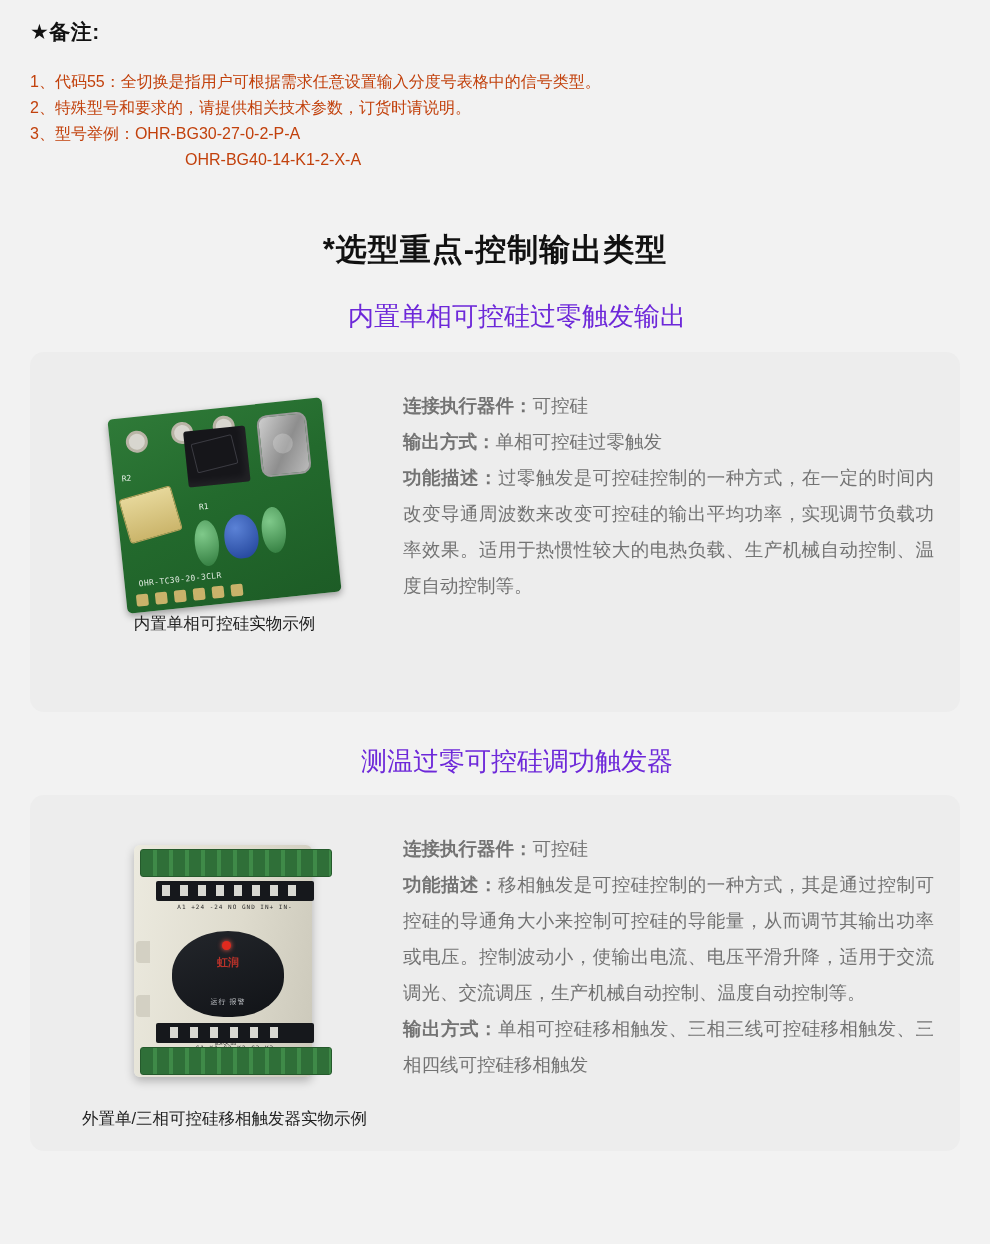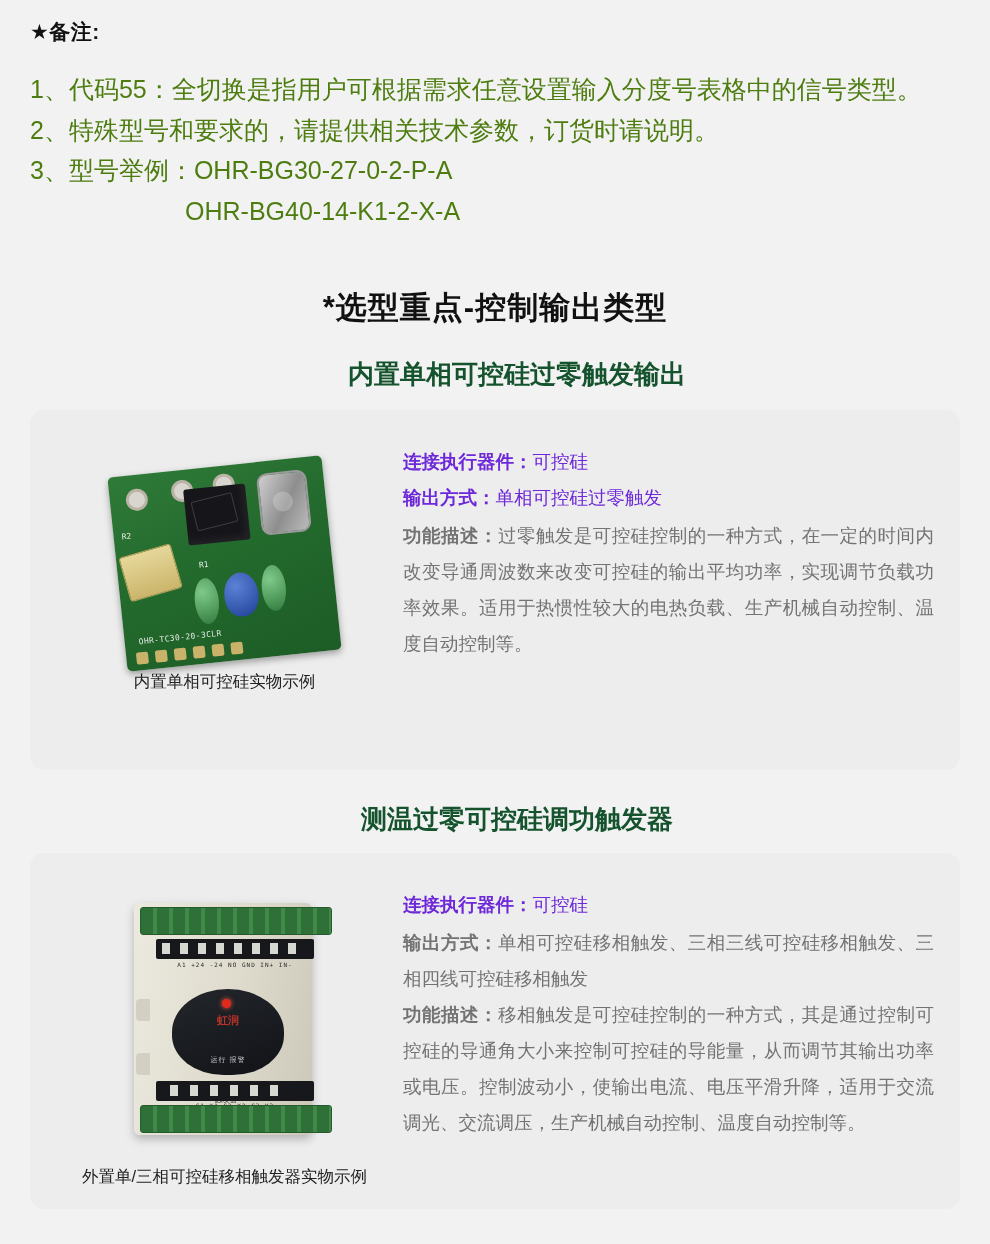--- a/index.html
+++ b/index.html
@@ -27,43 +27,43 @@
     padding: 18px 30px 0 30px;
   }
   .notes-title {
     font-size: 21px;
     font-weight: bold;
     letter-spacing: 0.5px;
     margin-bottom: 23px;
     color: #111;
   }
   .note-line {
-    font-size: 25px;
+    font-size: 16px;
     line-height: 1.62;
-    color: #4d7c0f;
+    color: #c2410c;
     white-space: pre;
   }
   .note-line.indented {
     padding-left: 155px;
   }
 
   
   .main-heading {
     text-align: center;
     font-size: 31px;
     font-weight: bold;
     letter-spacing: 1px;
     color: #111;
     margin-top: 56px;
   }
   .sub-heading {
     text-align: center;
     font-size: 26px;
-    font-weight: bold;
-    color: #14532d;
+    font-weight: normal;
+    color: #6d28d9;
     margin-top: 28px;
     margin-bottom: 18px;
     margin-left: 44px;
   }
   .sub-heading.second {
     margin-top: 32px;
     margin-bottom: 16px;
   }
 
   
@@ -97,23 +97,22 @@
   .card-2 .media-col { padding-top: 6px; }
 
   .text-col {
     flex: 1;
     padding-top: 14px;
     padding-left: 6px;
   }
   .spec-row {
     font-size: 18.5px;
     line-height: 1.95;
-    color: #6d28d9;
+    color: #737373;
     text-align: justify;
-    font-family: Liberation Mono, monospace;
   }
   .spec-row .label {
     font-weight: bold;
   }
   .spec-para {
     font-size: 18.5px;
     line-height: 1.95;
     color: #737373;
     text-align: justify;
   }
@@ -428,21 +427,21 @@
         </div>
       </div>
       <div class="caption">外置单/三相可控硅移相触发器实物示例</div>
     </div>
 
     <div class="text-col">
       <div class="spec-row">
         <span class="label">连接执行器件：</span><span>可控硅</span>
       </div>
       <div class="spec-para">
+        <span class="label">功能描述：</span><span>移相触发是可控硅控制的一种方式，其是通过控制可控硅的导通角大小来控制可控硅的导能量，从而调节其输出功率或电压。控制波动小，使输出电流、电压平滑升降，适用于交流调光、交流调压，生产机械自动控制、温度自动控制等。</span>
+      </div>
+      <div class="spec-para">
         <span class="label">输出方式：</span><span>单相可控硅移相触发、三相三线可控硅移相触发、三相四线可控硅移相触发</span>
-      </div>
-      <div class="spec-para">
-        <span class="label">功能描述：</span><span>移相触发是可控硅控制的一种方式，其是通过控制可控硅的导通角大小来控制可控硅的导能量，从而调节其输出功率或电压。控制波动小，使输出电流、电压平滑升降，适用于交流调光、交流调压，生产机械自动控制、温度自动控制等。</span>
       </div>
     </div>
   </div>
 
 </div>
 
 </body></html>

